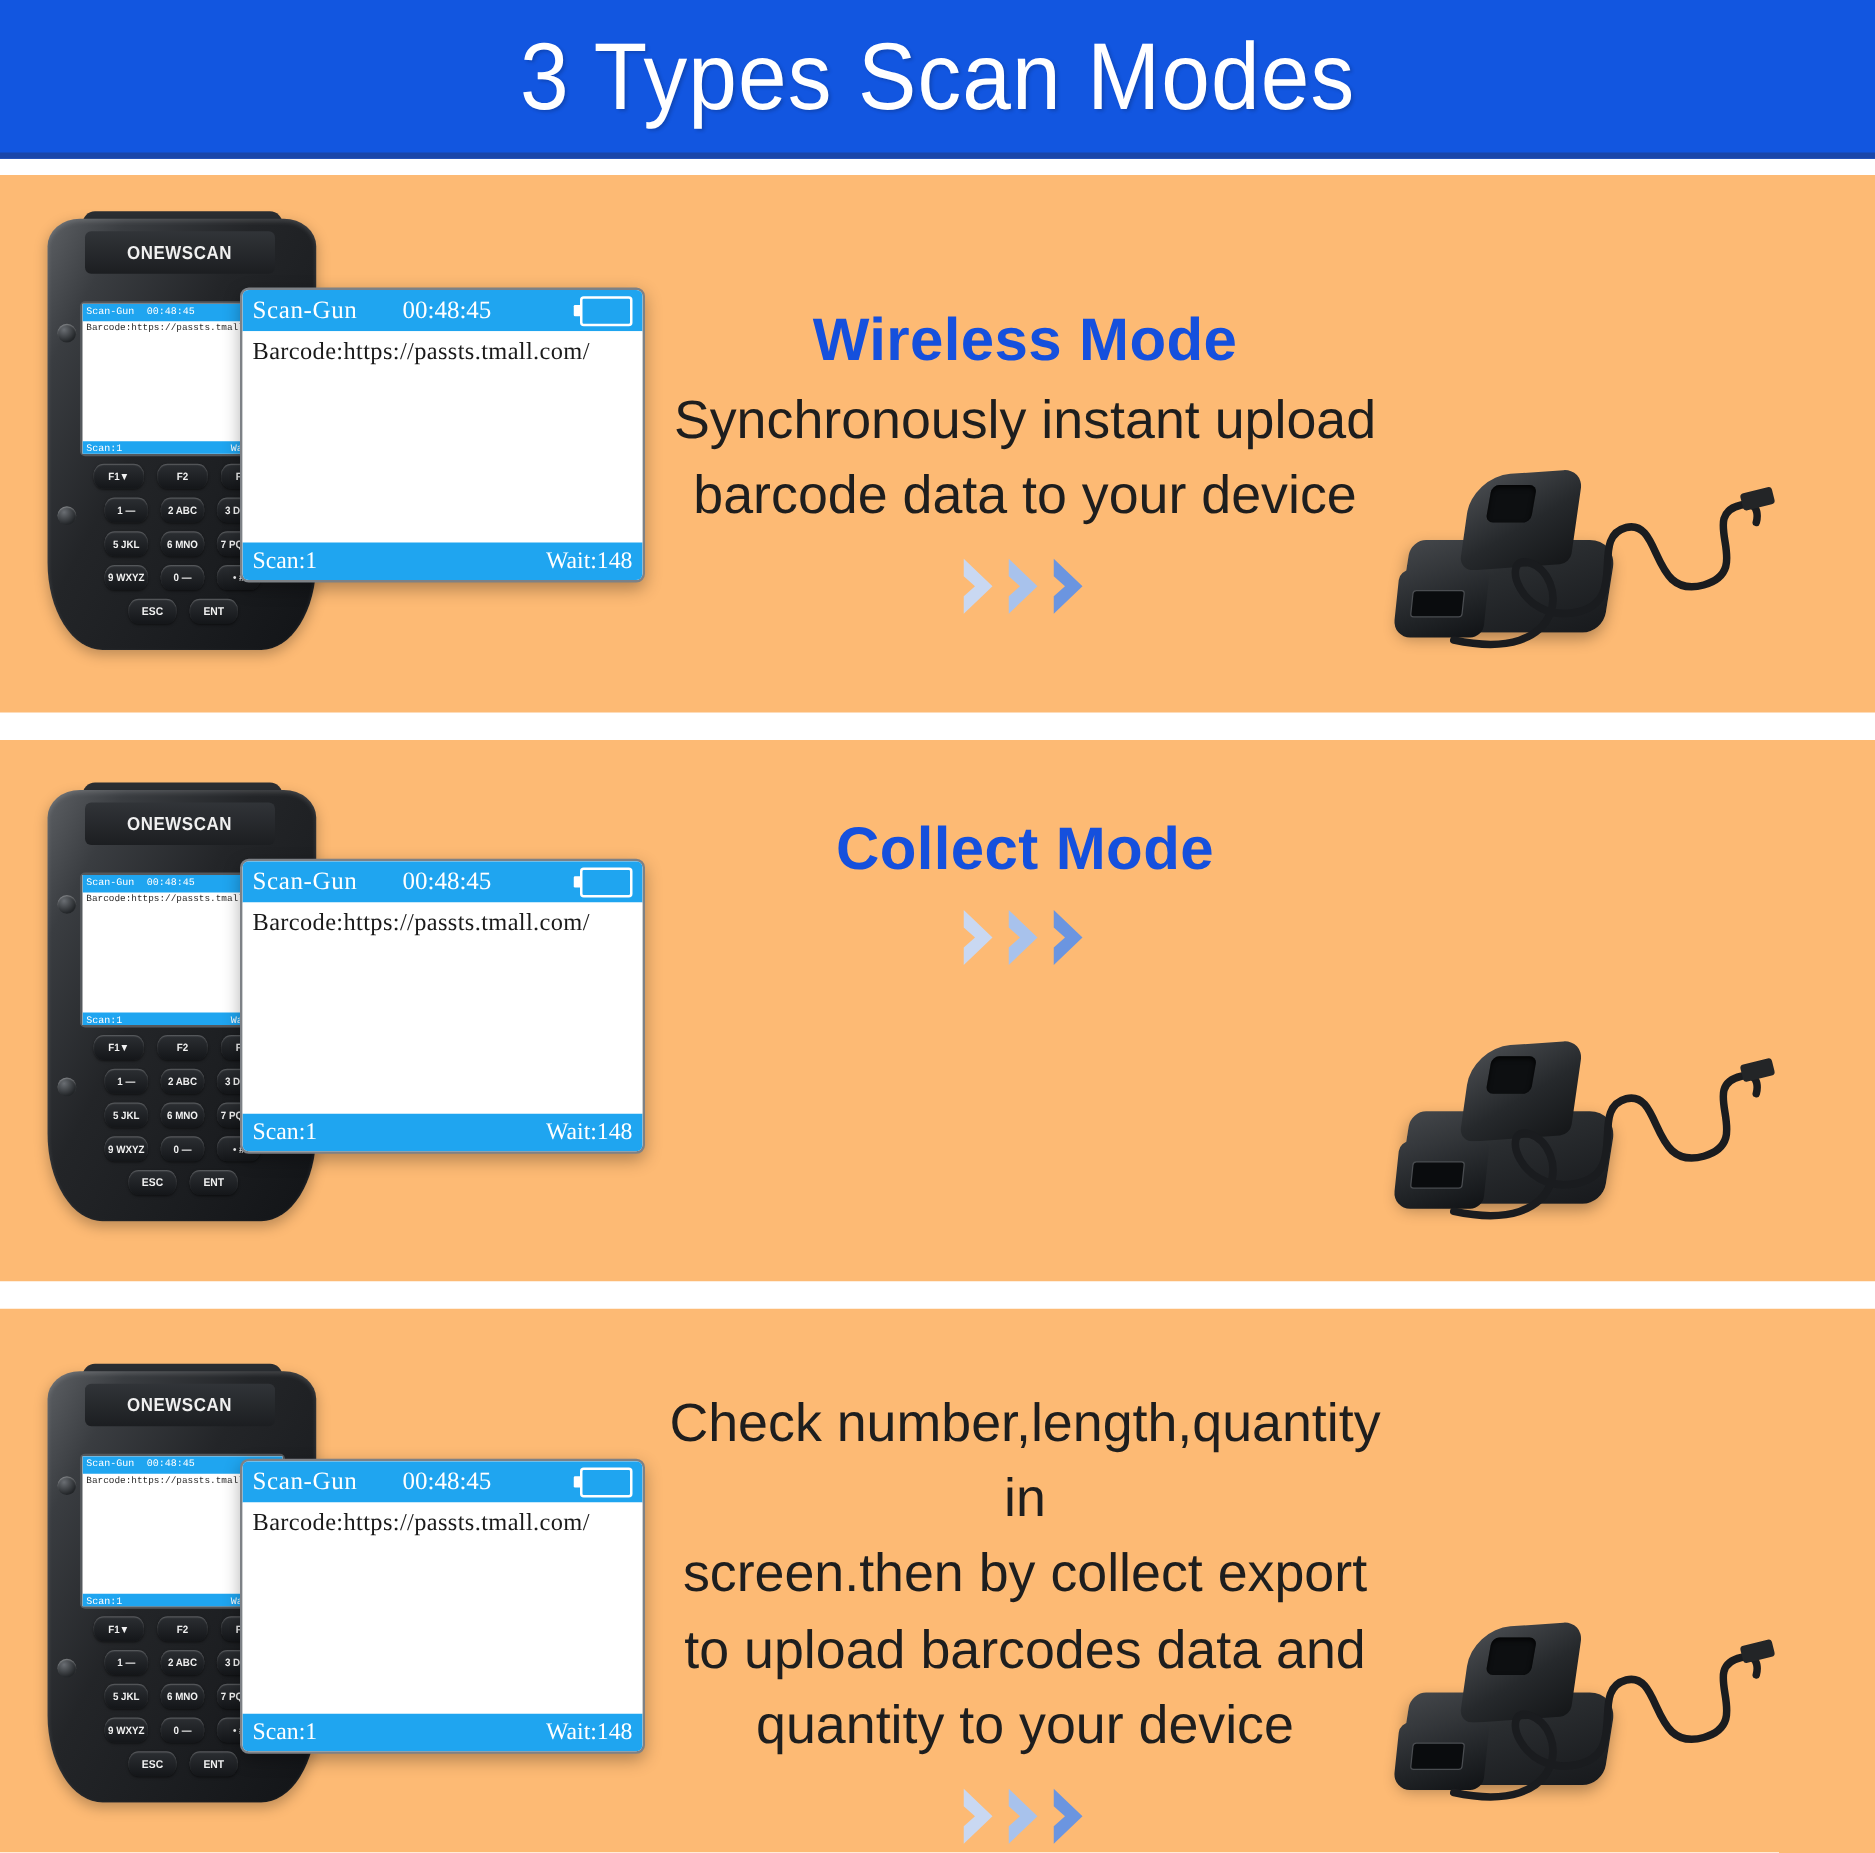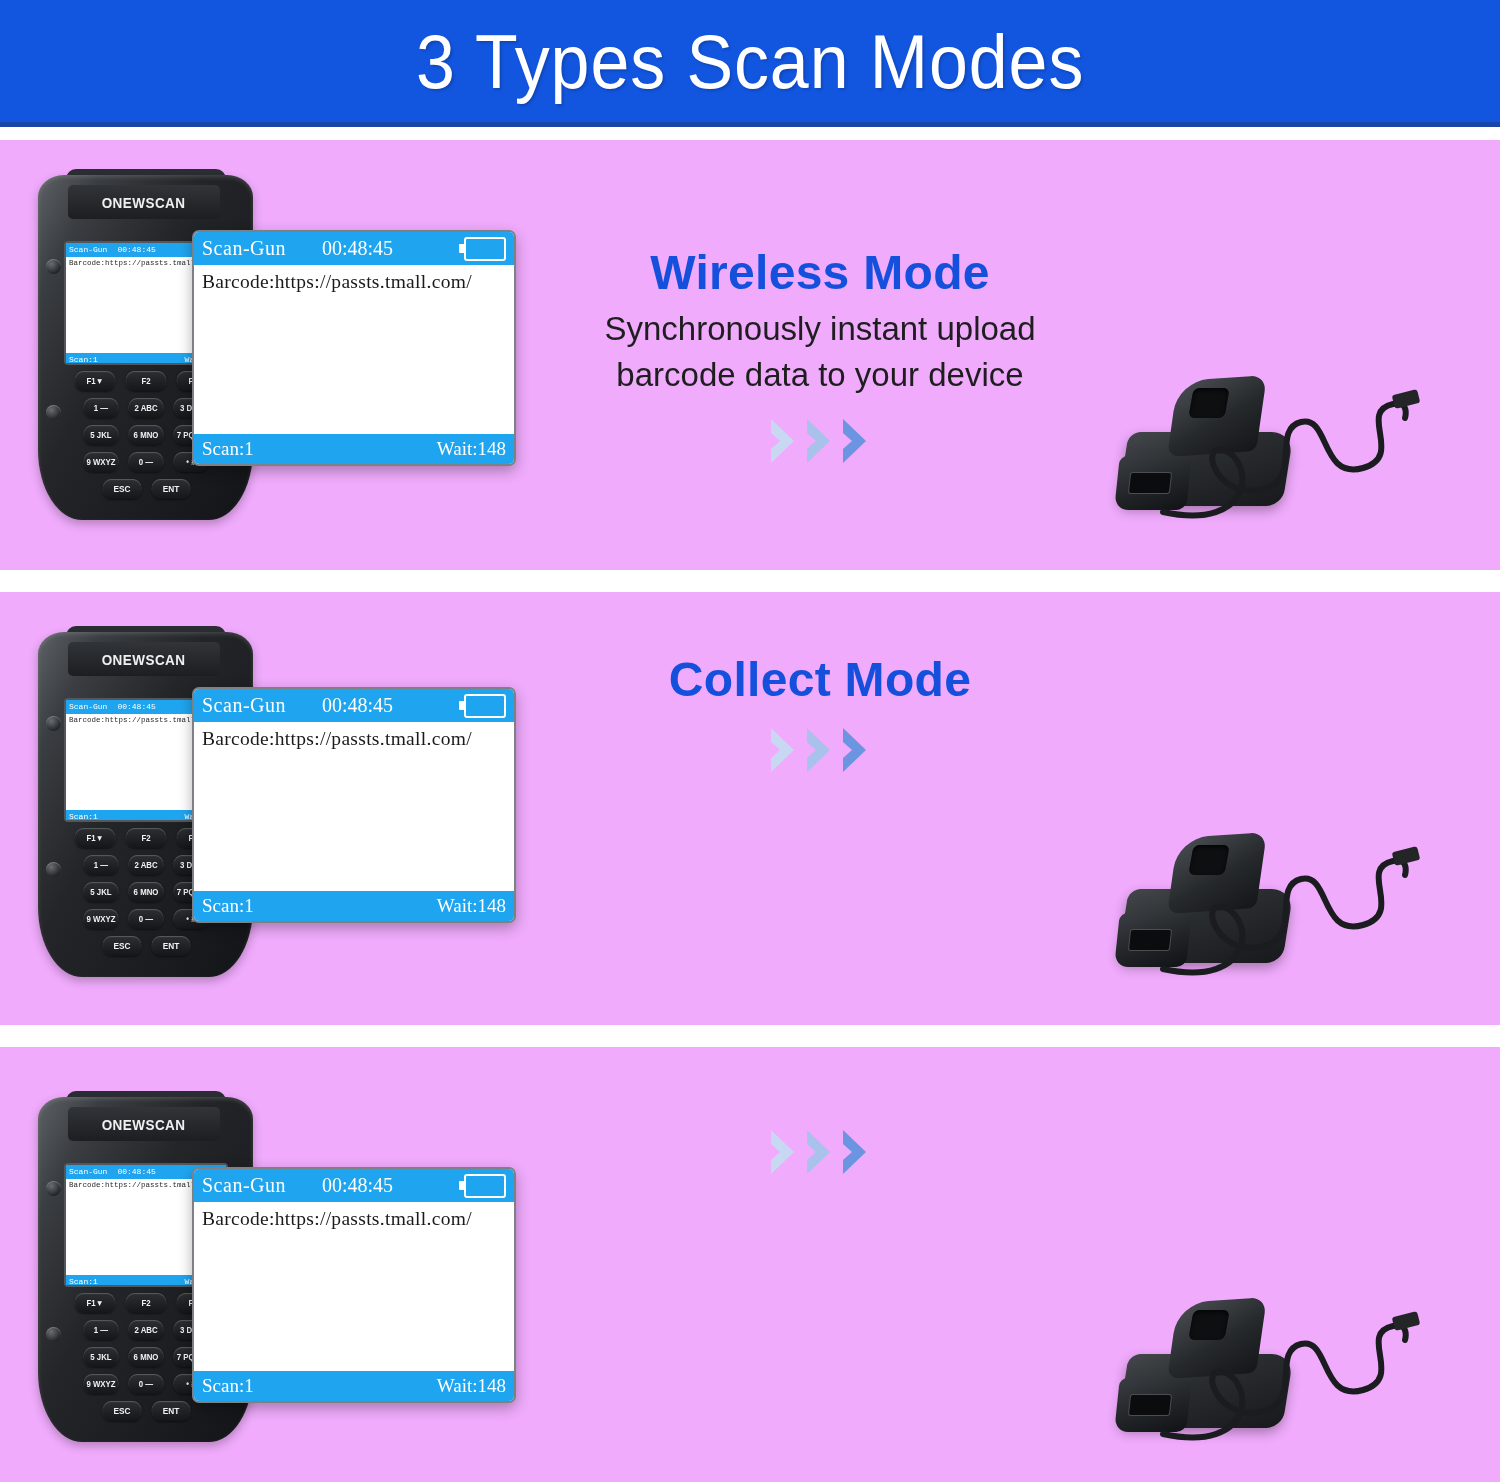--- a/index.html
+++ b/index.html
@@ -25,21 +25,21 @@
     letter-spacing:1px;
     font-family:"Liberation Sans", sans-serif;
     transform:scaleX(0.92);
     text-shadow:2px 2px 3px rgba(0,0,0,0.18);
     white-space:nowrap;
   }
 
   
   .panel{
     position:absolute;left:0;width:1500px;
-    background:#f0abfc;
+    background:#fdba74;
     overflow:hidden;
   }
   #panel-1{top:140px;height:430px;}
   #panel-2{top:592px;height:433px;}
   #panel-3{top:1047px;height:435px;}
 
   
   .mode-text{
     position:absolute;
     left:520px;width:600px;
@@ -48,21 +48,21 @@
   .mode-title{
     color:#1550dd;
     font-weight:bold;
     font-size:48px;
     letter-spacing:0.3px;
     margin:0 0 6px 0;
     font-family:"Liberation Sans", sans-serif;
   }
   .mode-desc{
     color:#1e1e1e;
-    font-size:33px;
+    font-size:43px;
     line-height:1.40;
     font-weight:400;
     margin:0;
     font-family:"Liberation Sans", sans-serif;
     white-space:pre-line;
   }
   .chevrons{
     margin-top:18px;
     display:flex;justify-content:center;align-items:center;gap:2px;
   }
@@ -513,20 +513,24 @@
         </span>
       </div>
       <div class="lcd-body">Barcode:https://passts.tmall.com/</div>
       <div class="lcd-foot">
         <span>Scan:1</span>
         <span>Wait:148</span>
       </div>
     </div>
 
     <div class="mode-text" id="text-3">
+      <p class="mode-desc">Check number,length,quantity in
+screen.then by collect export
+to upload barcodes data and
+quantity to your device</p>
       <div class="chevrons">
         <svg class="chev" viewBox="0 0 34 50">
             <path d="M4 3 L27 25 L4 47 L4 33 L13 25 L4 17 Z" fill="#c9d8f2"></path>
           </svg>
         <svg class="chev" viewBox="0 0 34 50">
             <path d="M4 3 L27 25 L4 47 L4 33 L13 25 L4 17 Z" fill="#a8c2ec"></path>
           </svg>
         <svg class="chev" viewBox="0 0 34 50">
             <path d="M4 3 L27 25 L4 47 L4 33 L13 25 L4 17 Z" fill="#6b95e0"></path>
           </svg>

